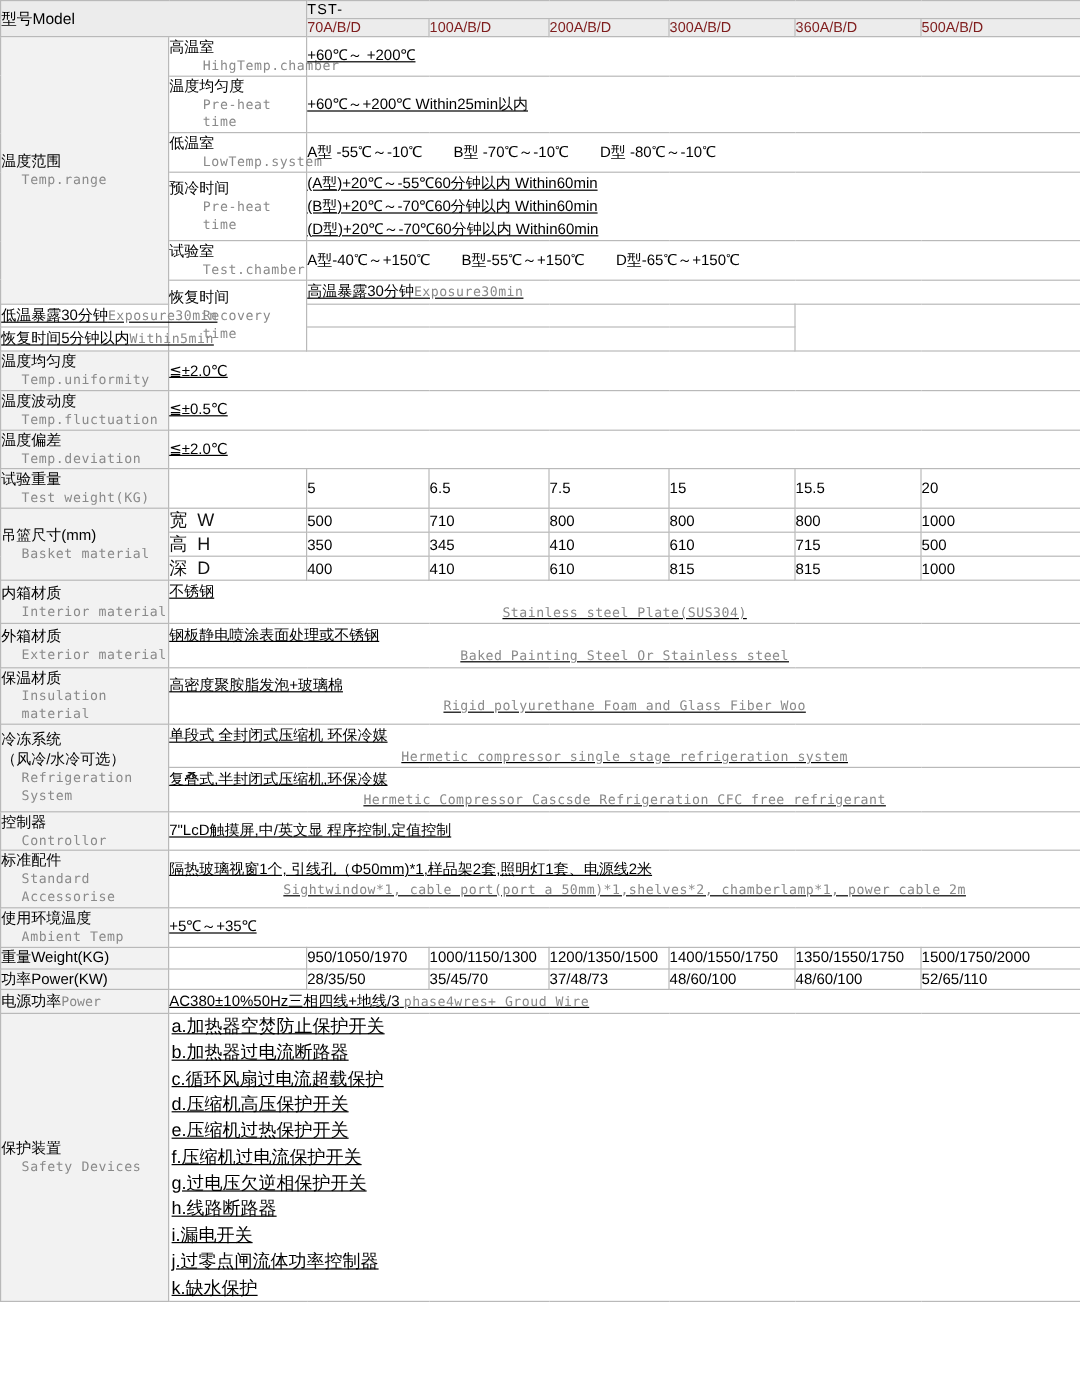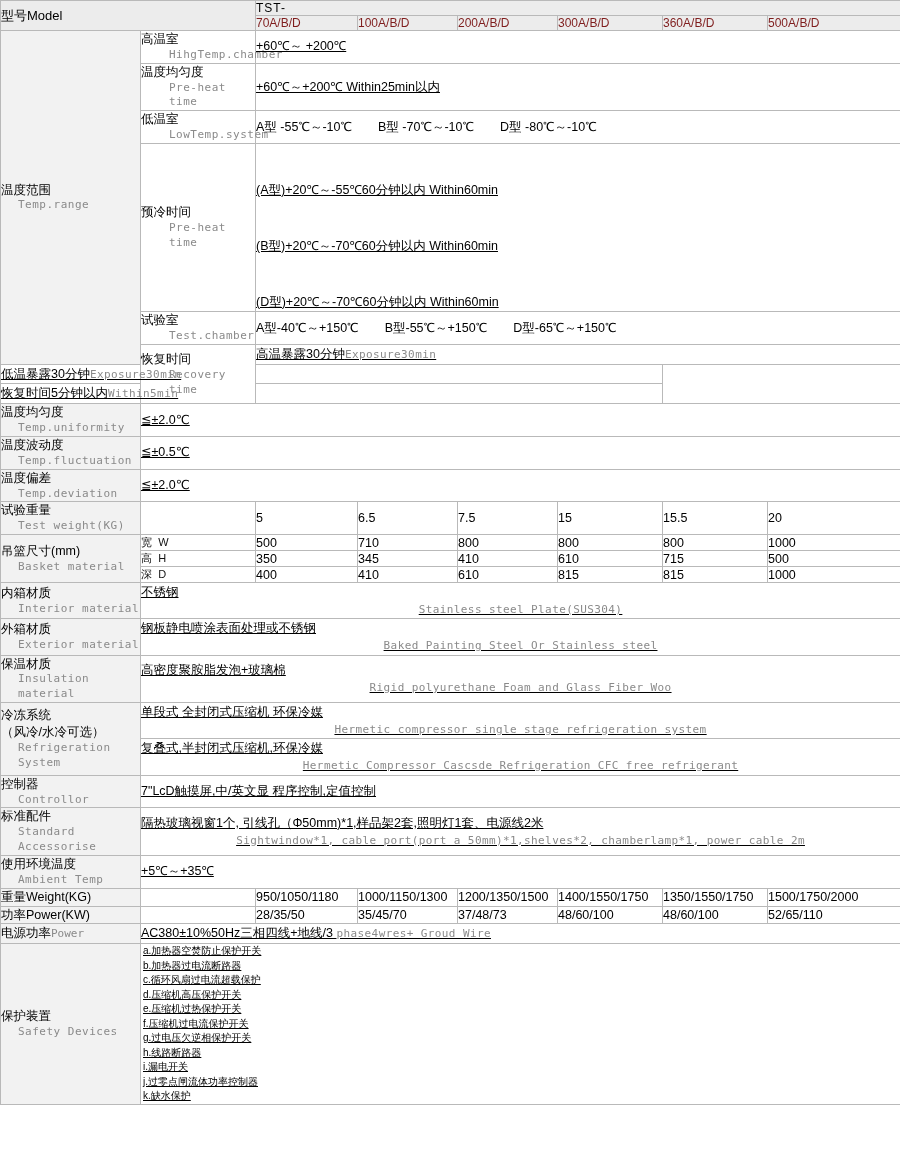--- a/index.html
+++ b/index.html
@@ -103,26 +103,26 @@
     text-align: center;
   }
   .num {
     text-align: center;
     font-size: 12.5px;
     padding: 7px 2px;
     color: #000;
   }
   .dim-label {
     padding: 6px 8px;
-    font-size: 11px;
-  }
-  .multiline div { white-space: pre; margin-top: 37px; }
+    font-size: 15px;
+  }
+  .multiline div { white-space: pre; }
   .list-item {
     display: block;
-    font-size: 10px;
+    font-size: 15px;
     line-height: 1.45;
     padding-left: 2px;
   }
   .spaced-seg { display: inline-block; }
   .seg-gap { display: inline-block; width: 26px; }
   .tiny-en {
     color: #8a8a8a;
     font-family: "DejaVu Sans Mono", monospace;
     font-size: 11px;
   }
@@ -380,21 +380,21 @@
       <span class="en">Ambient Temp</span>
     </td>
     <td class="val" colspan="7">+5℃～+35℃</td>
   </tr>
 
   <tr>
     <td class="rowlabel">
       <span class="cn"><span>重量</span><span>Weight(KG)</span></span>
     </td>
     <td class="val"></td>
-    <td class="num">950/1050/1180</td>
+    <td class="num">950/1050/1970</td>
     <td class="num">1000/1150/1300</td>
     <td class="num">1200/1350/1500</td>
     <td class="num">1400/1550/1750</td>
     <td class="num">1350/1550/1750</td>
     <td class="num">1500/1750/2000</td>
   </tr>
 
   <tr>
     <td class="rowlabel">
       <span class="cn"><span>功率</span><span>Power(KW)</span></span>

